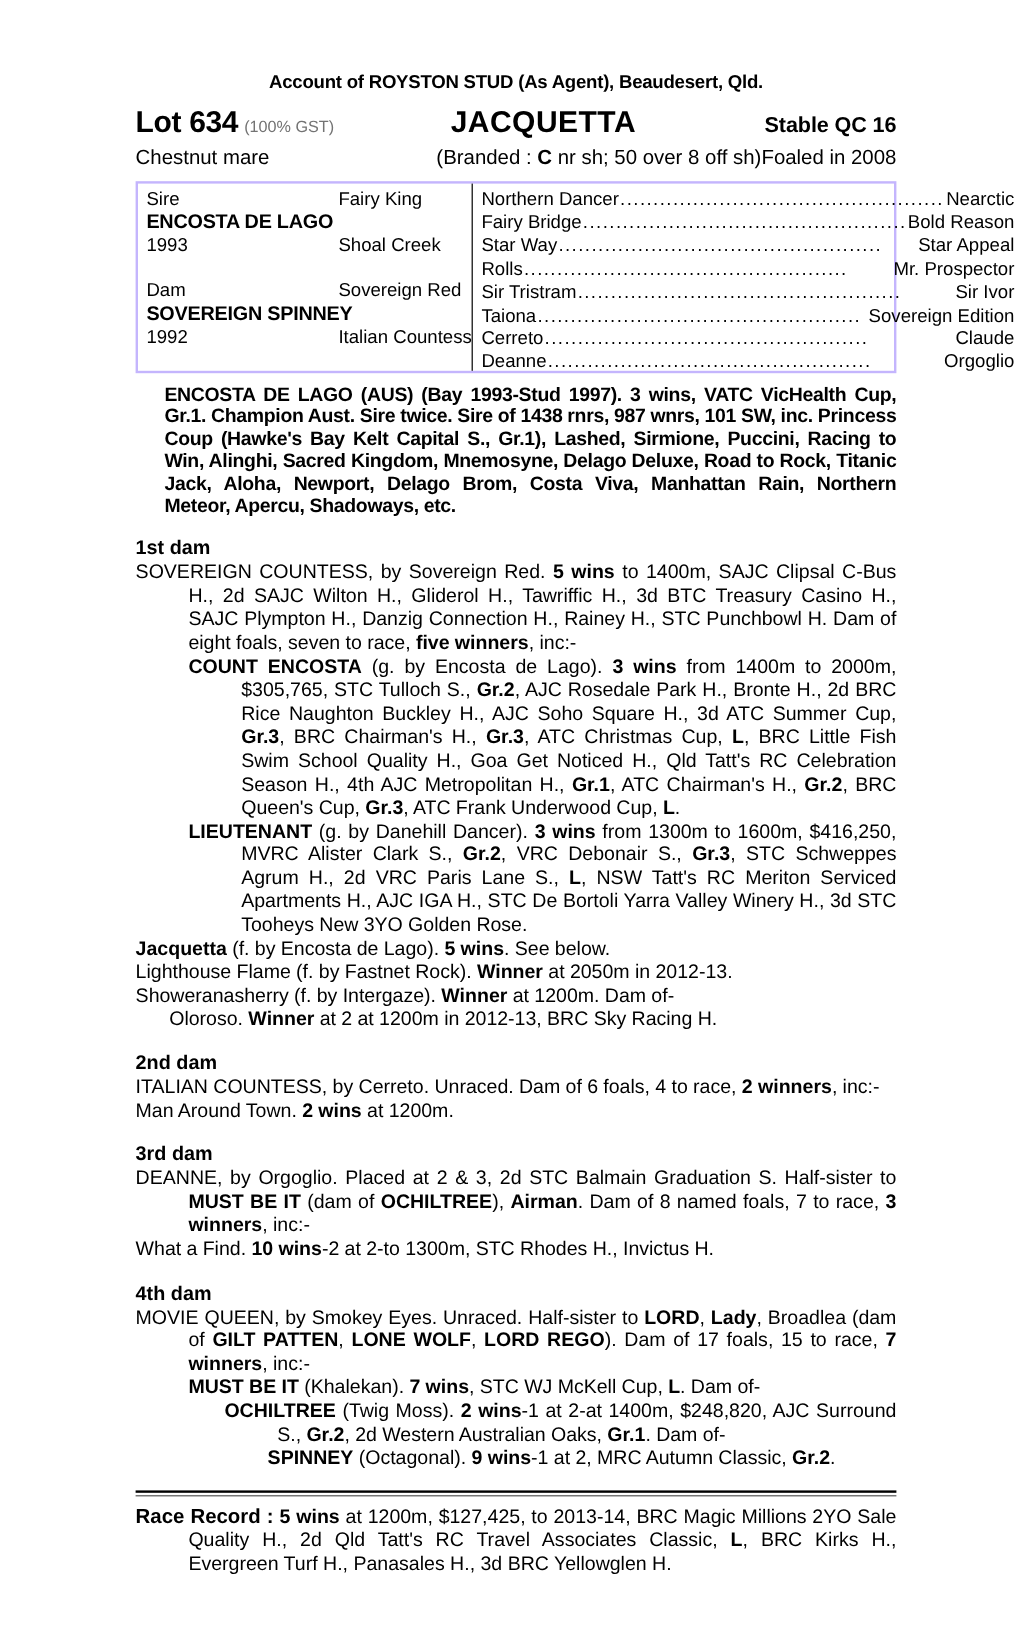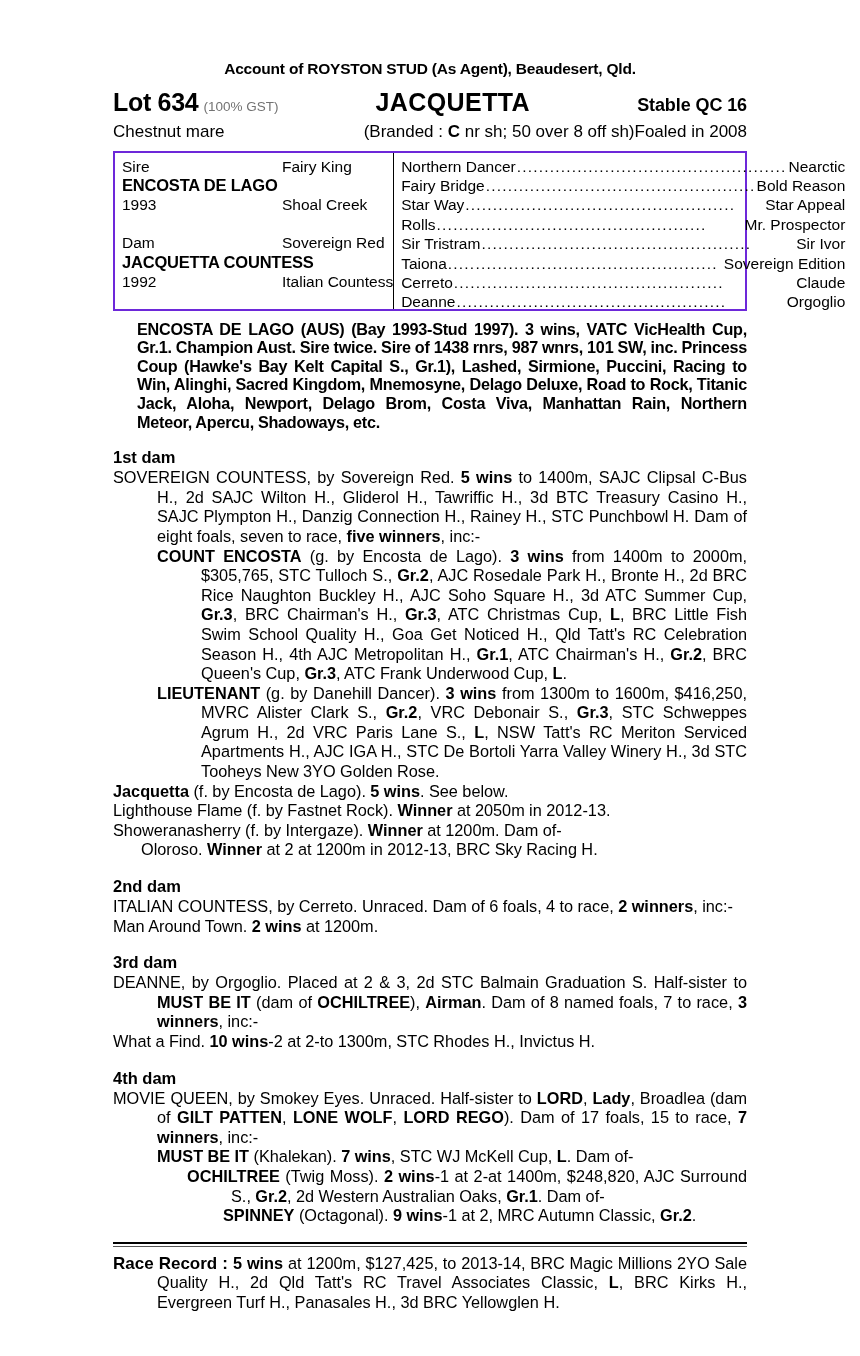--- a/index.html
+++ b/index.html
@@ -73,21 +73,21 @@
     margin-top: 5px;
   }
   .desc-left { white-space: nowrap; }
   .desc-mid { flex: 1; text-align: right; margin-left: 6px; }
   .desc-right { white-space: nowrap; }
   .desc-mid b { font-weight: bold; }
 
   
   .ped {
     margin-top: 9px;
-    border: 2px solid #6d28d9;
+    border: 2px solid #c4b5fd;
     display: flex;
     height: 160px;
     box-sizing: border-box;
   }
   .ped-left {
     width: 372px;
     box-sizing: border-box;
     border-right: 1.5px solid #000;
     position: relative;
     padding: 4px 0 0 7px;
@@ -217,21 +217,21 @@
       <div class="ped-row">
           <span class="c1">1993</span>
           <span>Shoal Creek</span>
         </div>
       <div class="ped-row spacer">&nbsp;</div>
       <div class="ped-row">
           <span class="c1">Dam</span>
           <span>Sovereign Red</span>
         </div>
       <div class="ped-row bold">
-          <span>JACQUETTA COUNTESS</span>
+          <span>SOVEREIGN SPINNEY</span>
         </div>
       <div class="ped-row">
           <span class="c1">1992</span>
           <span>Italian Countess</span>
         </div>
     </div>
     <div class="ped-right">
       <div class="gen-row">
           <span class="gname">Northern Dancer</span>
           <span class="dots">.................................................</span>

